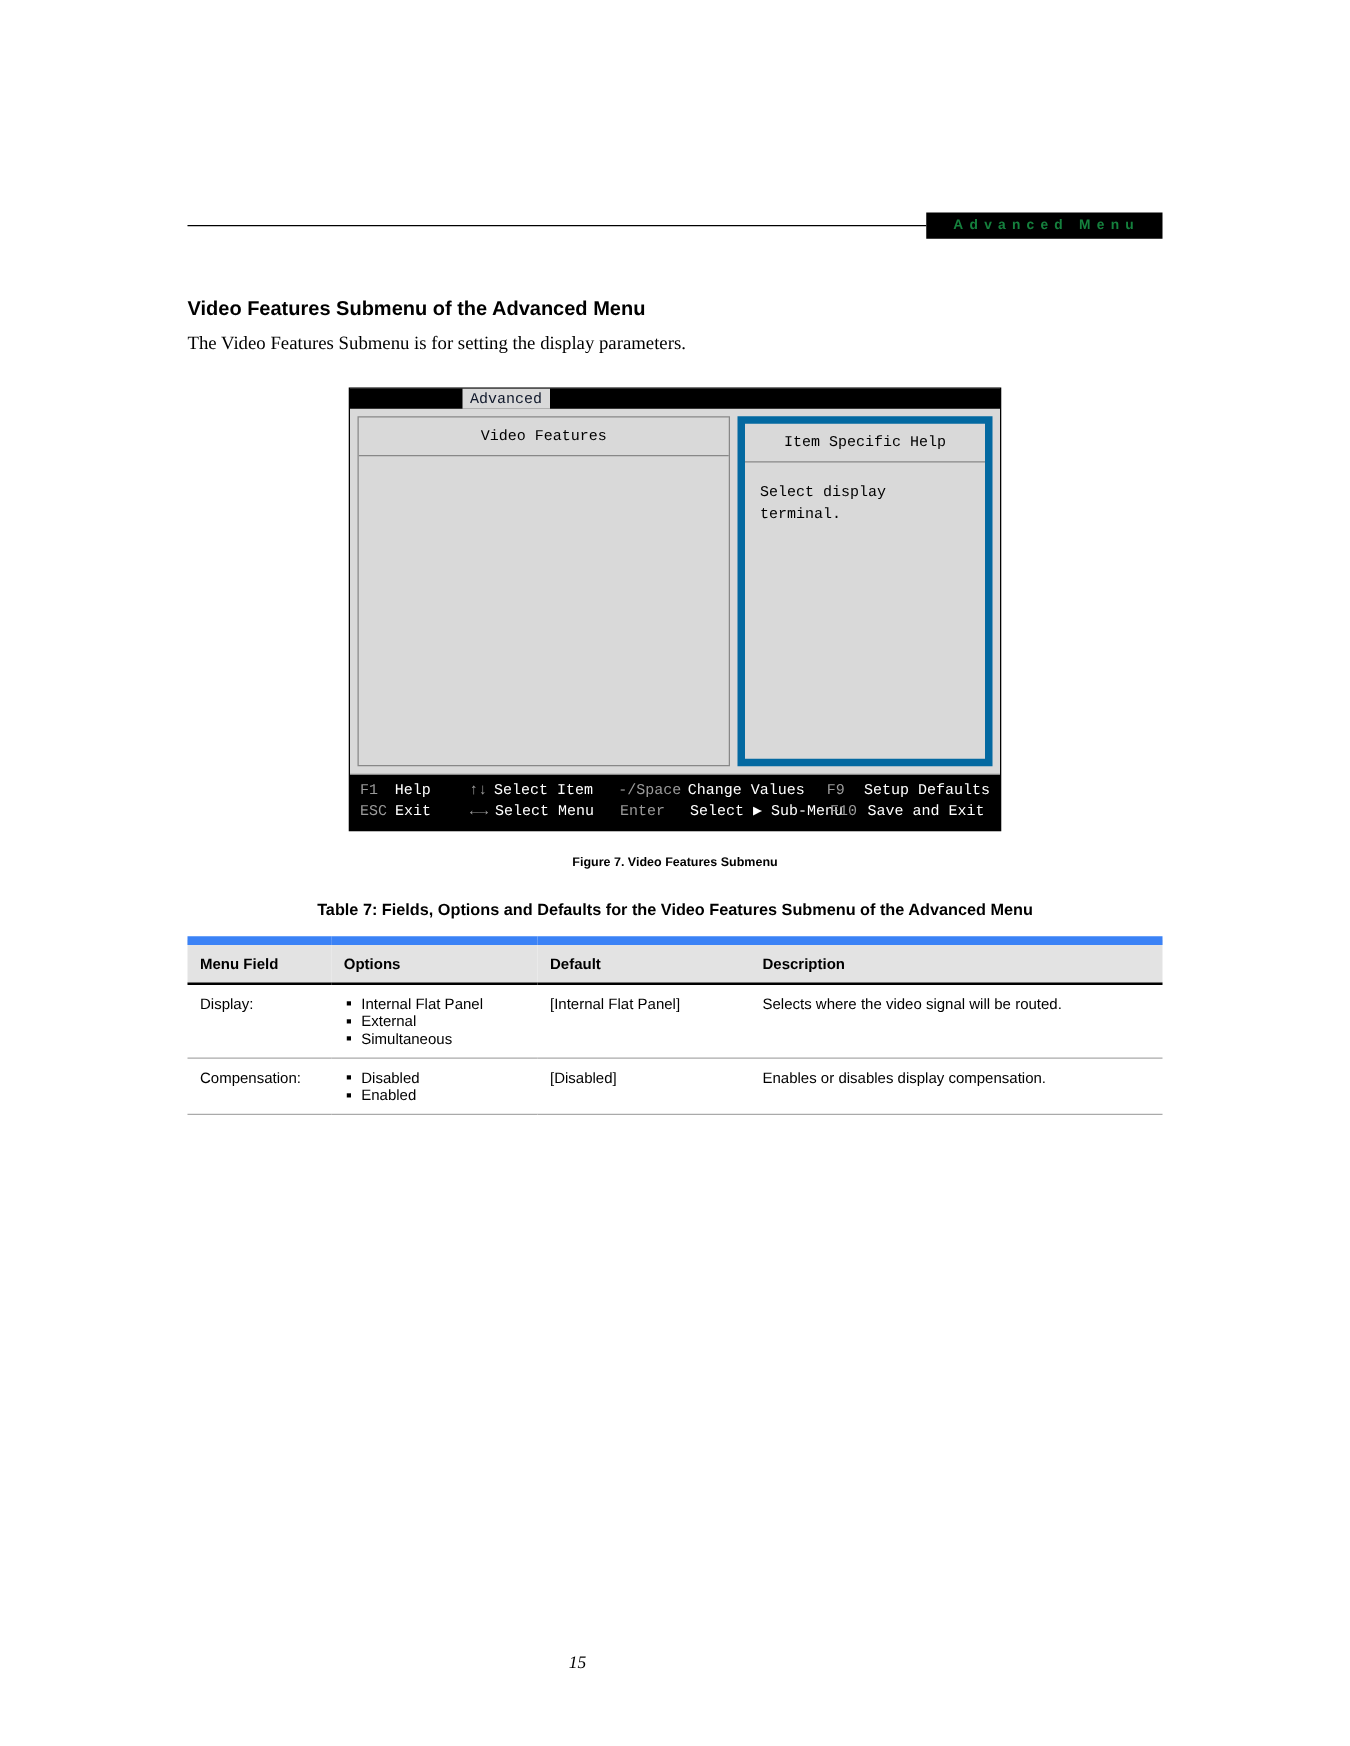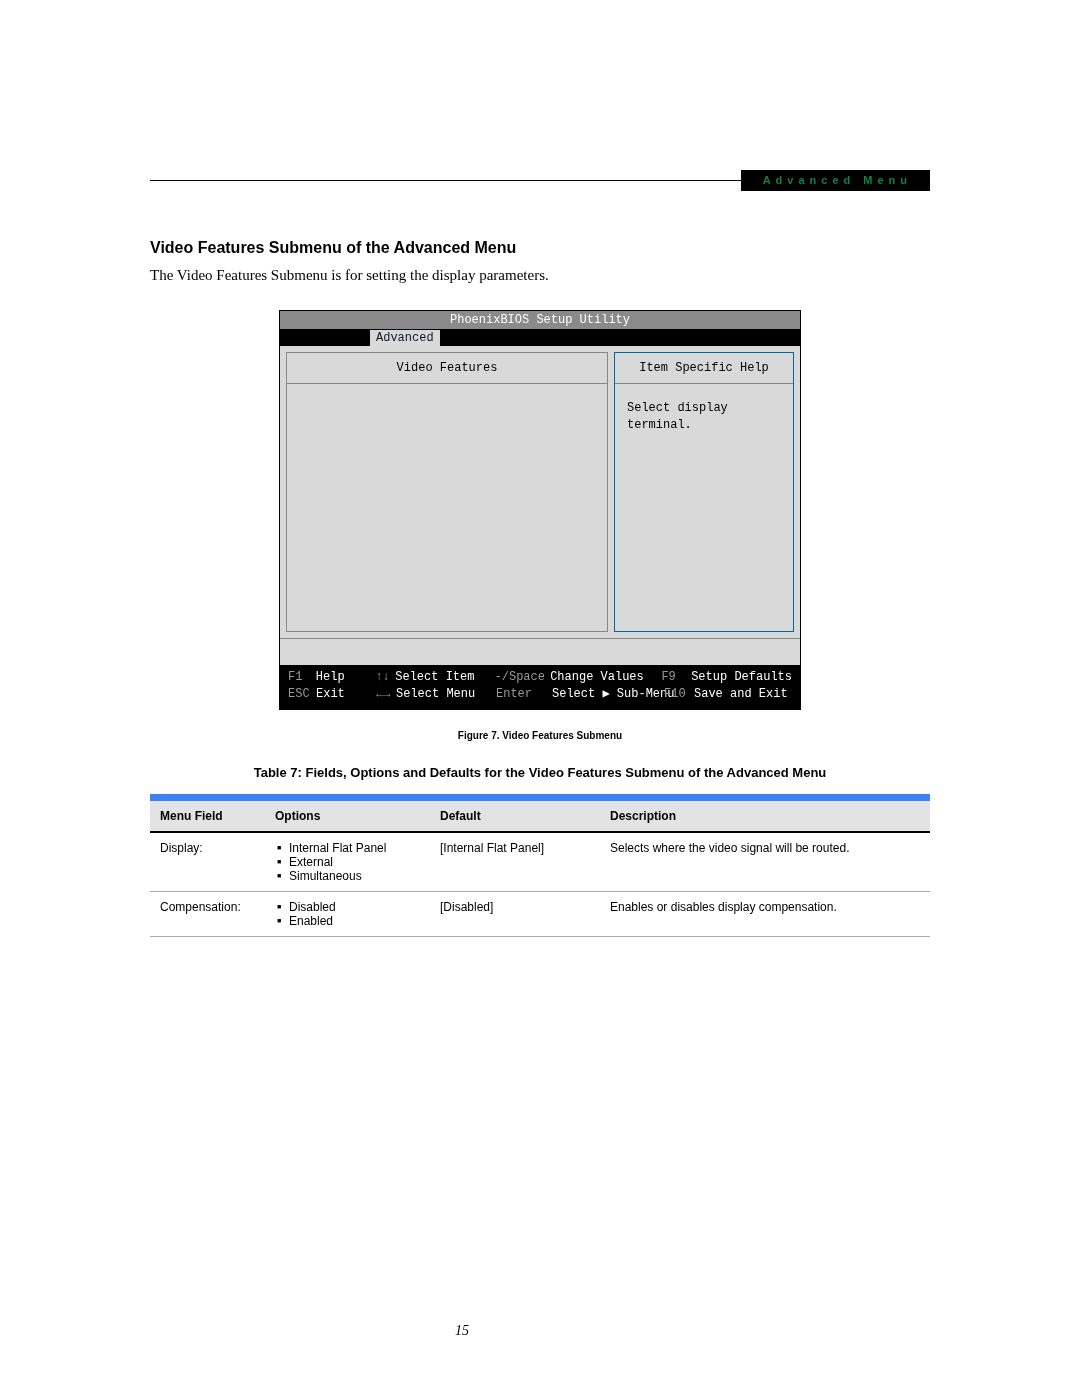--- a/index.html
+++ b/index.html
@@ -82,22 +82,22 @@
     border-bottom: 1px solid #888;
   }
   .bios-left {
     flex: 1;
     border: 1px solid #888;
     margin: 6px 3px 6px 6px;
     min-height: 280px;
     box-sizing: border-box;
   }
   .bios-right {
-    width: 180px;
-    border: 1px solid #0369a1;
+    width: 204px;
+    border: 6px solid #0369a1;
     margin: 6px 6px 6px 3px;
     min-height: 280px;
     box-sizing: border-box;
   }
   .panel-head {
     text-align: center;
     padding: 8px 4px;
     border-bottom: 1px solid #888;
   }
   .panel-body {
@@ -112,21 +112,20 @@
   .selected {
     background: #000;
     color: #fff;
     padding: 0 2px;
   }
   .bios-footer {
     background: #000;
     color: #fff;
     padding: 4px 8px 6px 8px;
     line-height: 1.4;
-    margin-top: 26px;
   }
   .footer-row { white-space: nowrap; display:flex; }
   .fkey { color: #9a9a9a; }
   .ftxt { color: #ffffff; }
 
   .figcaption {
     text-align: center;
     font-family: Verdana, Arial, sans-serif;
     font-weight: bold;
     font-size: 10px;
@@ -197,21 +196,20 @@
 
   <div class="topbar">
     <div class="rule"></div>
     <div class="blackbox">Advanced Menu</div>
   </div>
 
   <h2 class="section-title">Video Features Submenu of the Advanced Menu</h2>
   <p class="bodytext">The Video Features Submenu is for setting the display parameters.</p>
 
   <div class="bios">
-    <div class="bios-title">PhoenixBIOS Setup Utility</div>
     <div class="bios-tabbar">
       <span class="bios-tab">Advanced</span>
     </div>
     <div class="bios-cols">
       <div class="bios-left">
         <div class="panel-head">Video Features</div>
       </div>
       <div class="bios-right">
         <div class="panel-head">Item Specific Help</div>
         <div class="panel-body">Select display terminal.</div>

